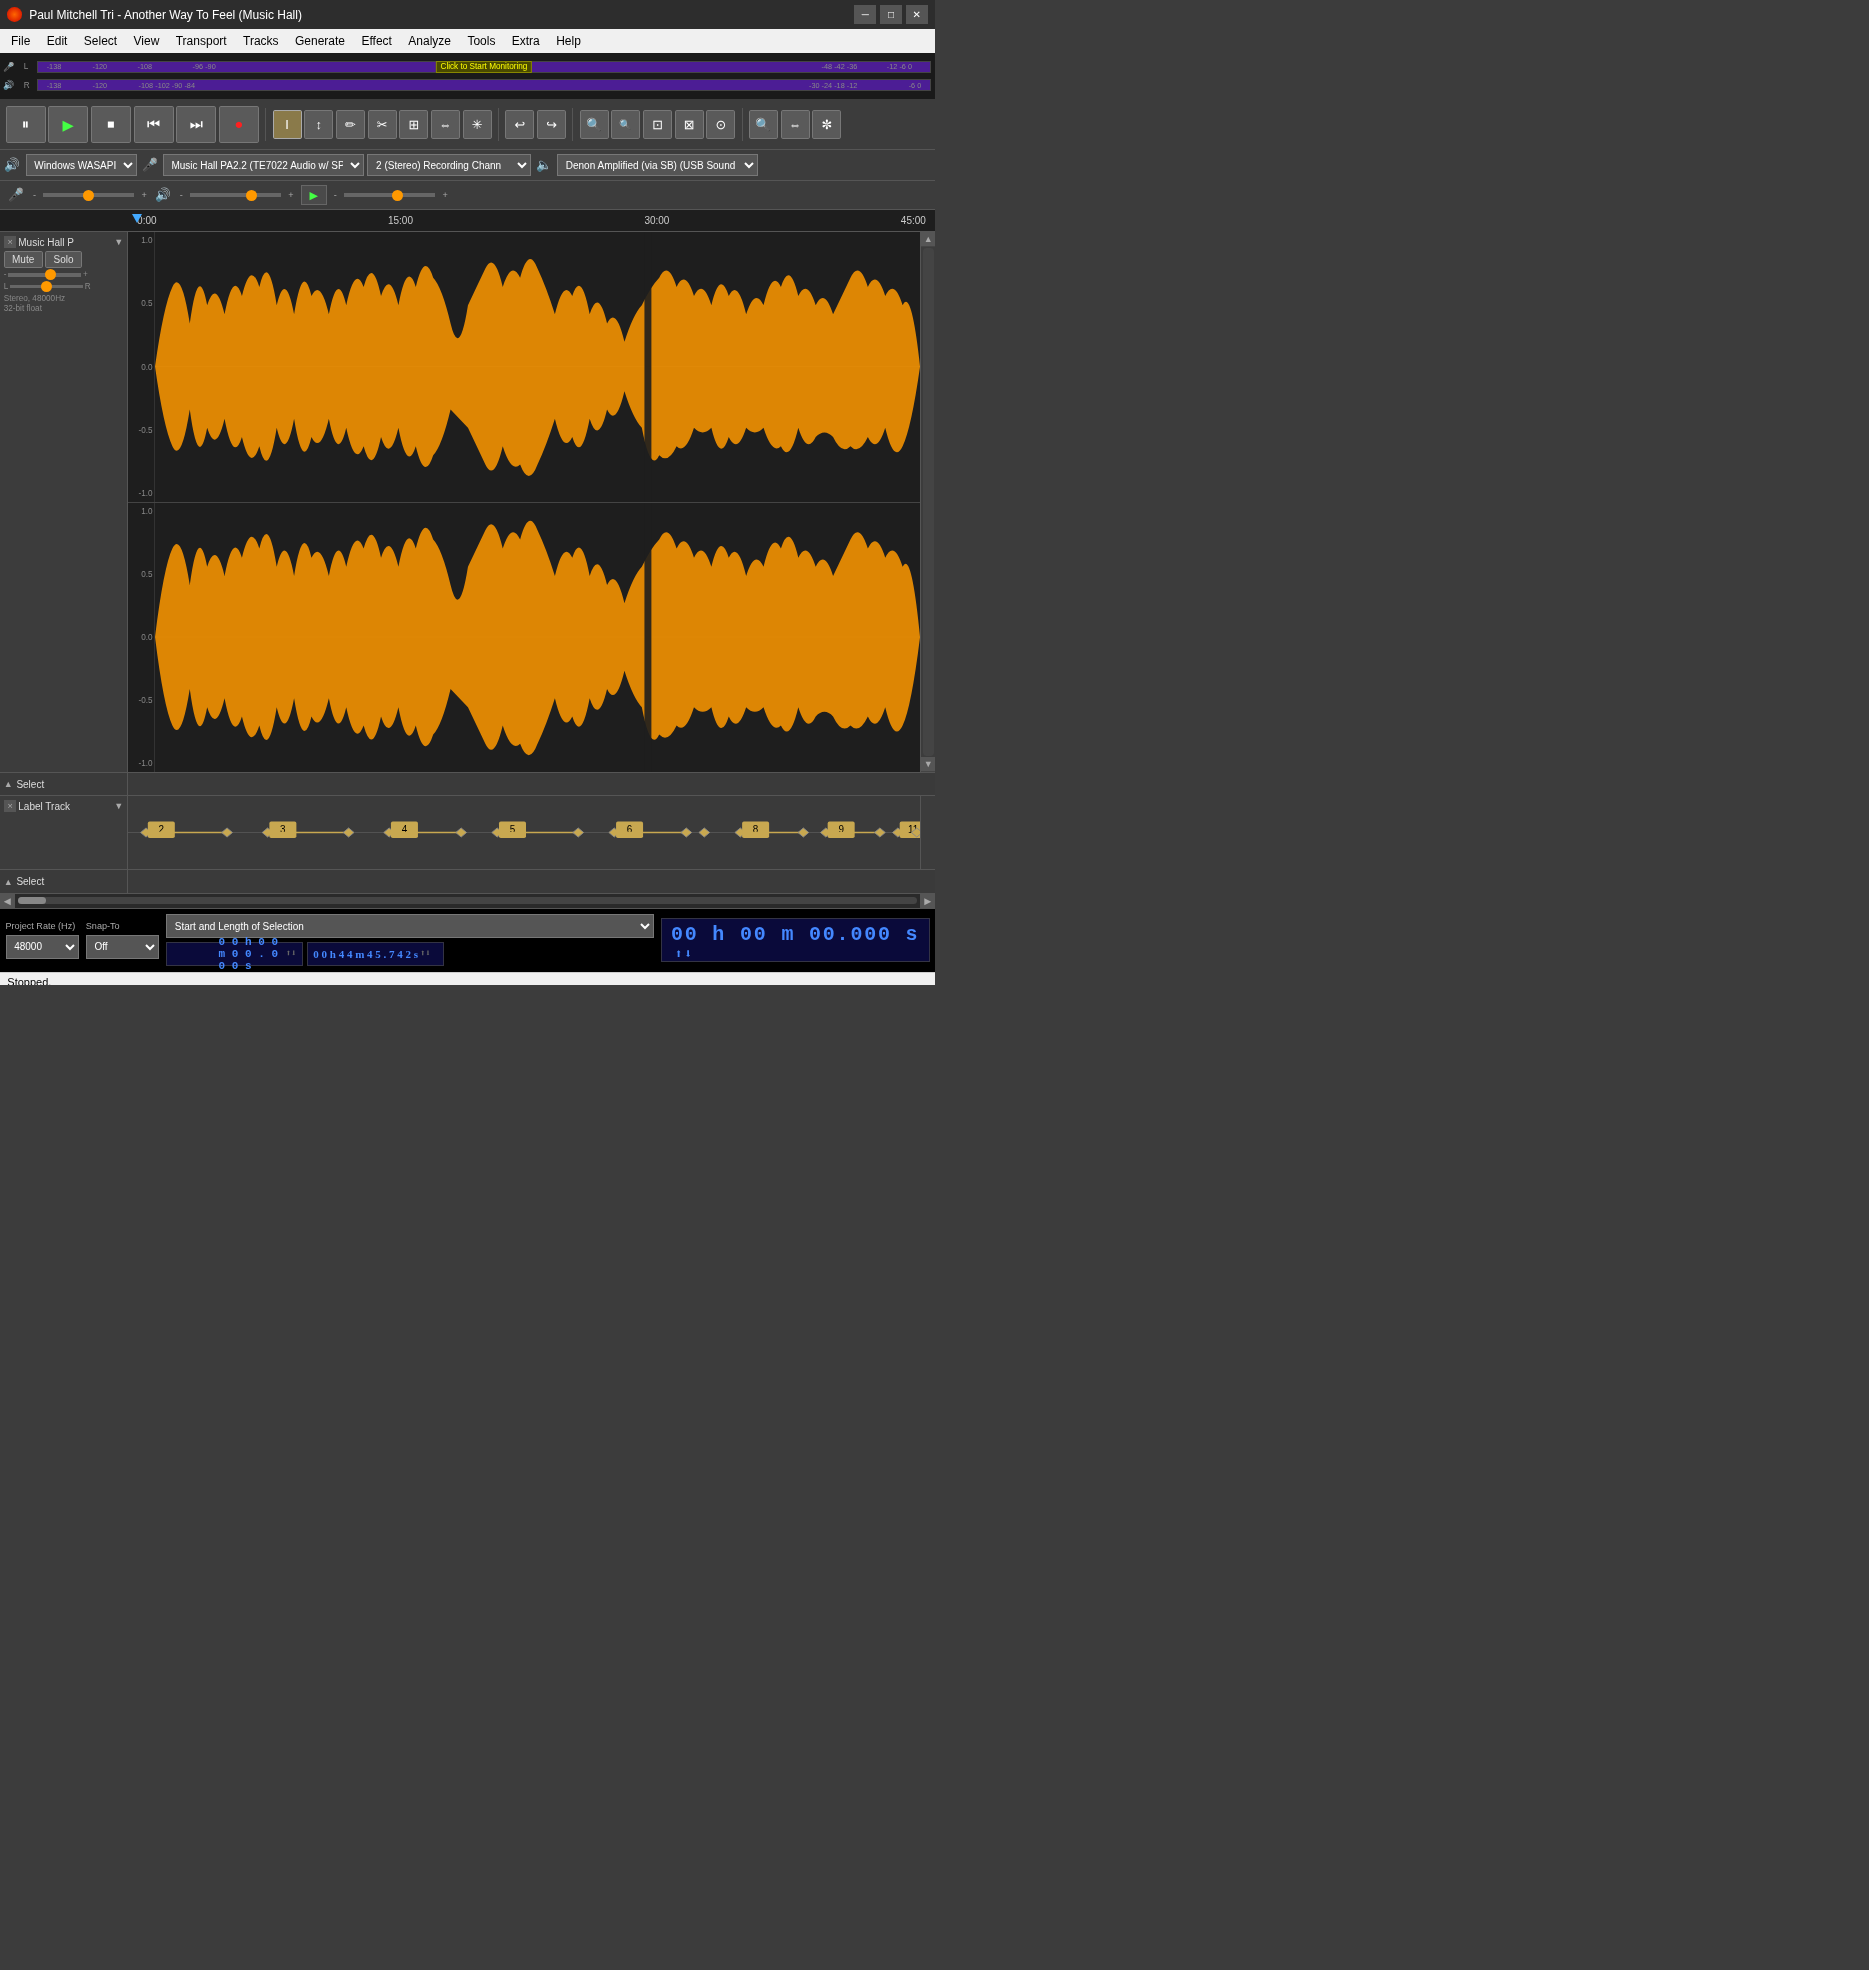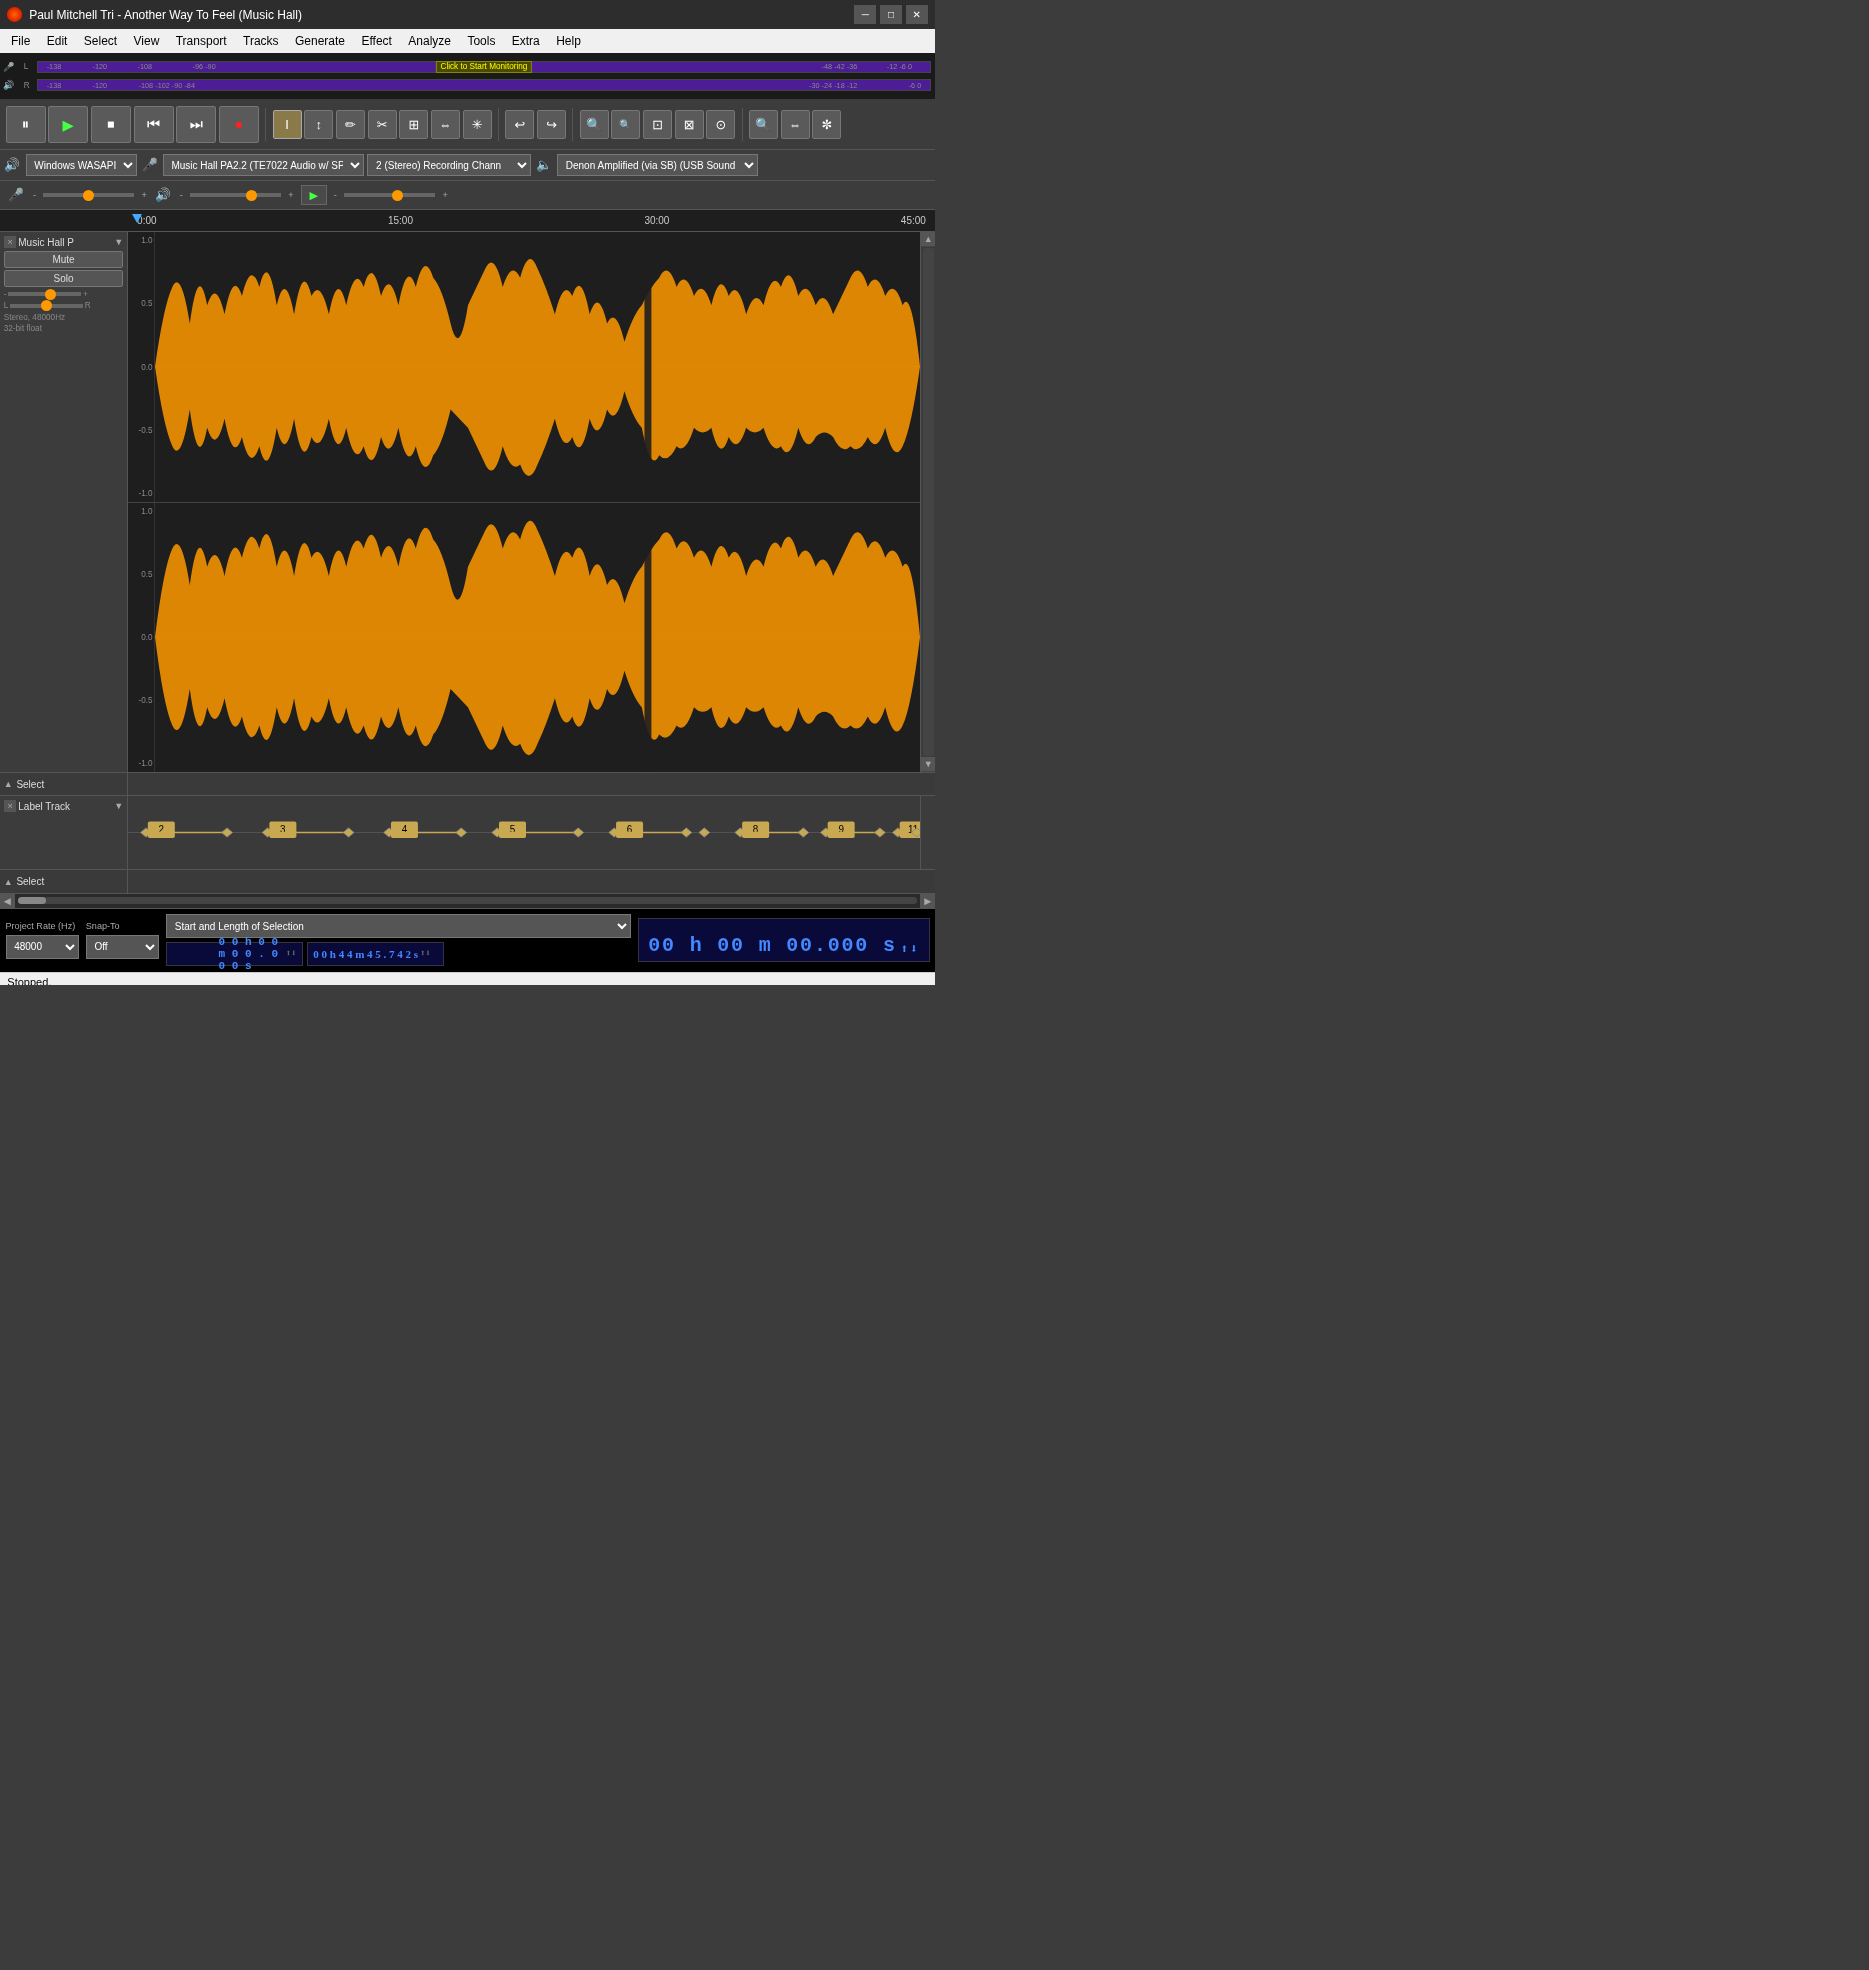--- a/index.html
+++ b/index.html
@@ -278,21 +278,20 @@
       font-size: 9.1px;
       display: flex;
       align-items: center;
       justify-content: center;
     }
     .track-name { flex: 1; font-size: 10px; color: #ddd; }
     .track-dropdown { font-size: 9.1px; color: #aaa; cursor: pointer; }
     .mute-solo-row {
       display: flex;
       gap: 2.7px;
-      flex-direction: column;
     }
     .mute-btn, .solo-btn {
       padding: 1.8px 7.3px;
       background: #555;
       border: 0.9px solid #777;
       color: #ddd;
       cursor: pointer;
       font-size: 10px;
       border-radius: 1.8px;
     }
@@ -422,23 +421,24 @@
     .time-display {
       background: #0a0a3a;
       border: 0.9px solid #334;
       color: #4488ff;
       font-size: 20px;
       font-family: 'Courier New', monospace;
       font-weight: bold;
       padding: 3.7px 9.1px;
       height: 44px;
       display: flex;
-      align-items: flex-end;
+      align-items: flex-start;
       letter-spacing: 1.8px;
       min-width: 256px;
+      flex-direction: column;
     }
     .time-input-small {
       background: #0a0a3a;
       border: 0.9px solid #334;
       color: #4488ff;
       font-size: 12px;
       font-family: 'Courier New', monospace;
       font-weight: bold;
       padding: 1.8px 5.5px;
       height: 24px;

